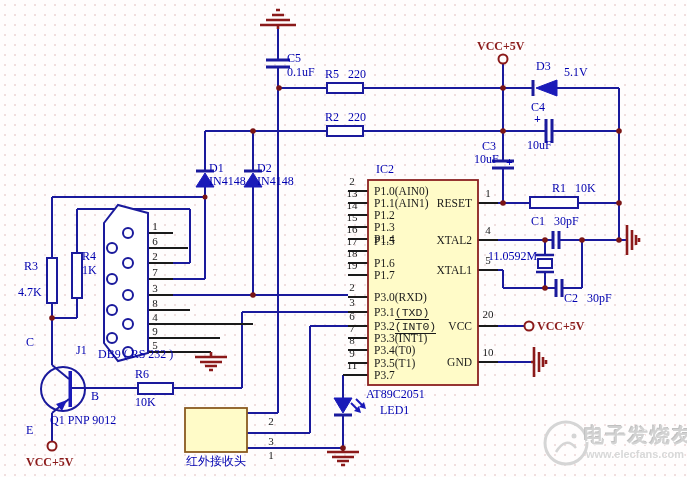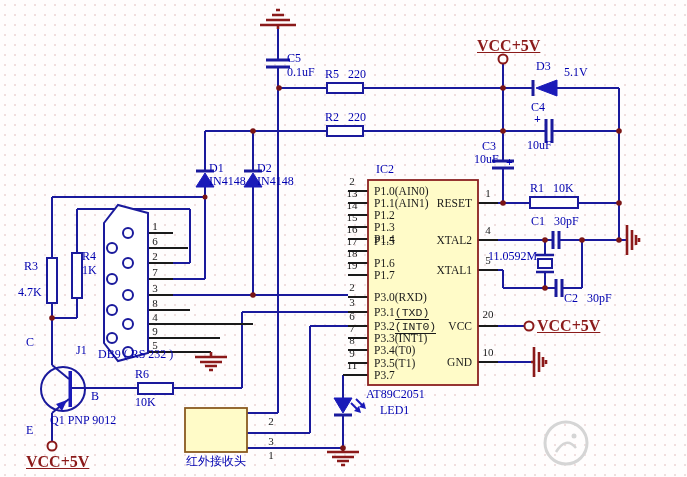--- a/index.html
+++ b/index.html
@@ -5,21 +5,21 @@
   html,body{margin:0;padding:0;background:#fff;}
   #canvas{
     position:relative;width:687px;height:477px;overflow:hidden;
     background:#fffdfd;
     background-image:radial-gradient(#f0dede 1px, transparent 1.2px);
     background-size:10px 10px;
     font-family:"Liberation Serif", serif;
   }
   svg{position:absolute;left:0;top:0;}
   .lbl{position:absolute;font:12px "Liberation Serif",serif;color:#0000b0;white-space:nowrap;line-height:12px;}
-  .pwr{color:#8b1a1a;font-weight:bold;font-size:16px;text-decoration:underline;}
+  .pwr{color:#8b1a1a;font-weight:bold;font-size:12px;}
   .num{font:11px "Liberation Serif",serif;color:#1a1a1a;text-align:center;}
   .pinname{font:11.5px "Liberation Serif",serif;color:#1a1a1a;}
   .gap{margin-left:9px;}
   .usuf{border-bottom:1px solid #1a1a1a;font-family:Liberation Mono, monospace;}
   .rname{text-align:right;width:72px;}
   .plus{color:#0000b0;font-weight:bold;font-size:12px;}
   .wm{position:absolute;left:548px;top:400px;width:139px;height:75px;}
   .wm-title{position:absolute;left:36px;top:22px;font-size:20px;font-weight:bold;letter-spacing:2px;
     color:#d2d2d2;text-shadow:1px 1px 0 #ffffff,-1px -1px 0 #c0c0c0;white-space:nowrap;
     font-family:"Liberation Sans",sans-serif;}
@@ -216,21 +216,21 @@
 <div class="lbl" style="left:325px;top:111px"><span>R2</span><span class="gap">220</span></div>
 <span class="lbl pwr" style="position:absolute;left:477px;top:40px">VCC+5V</span>
 <span class="lbl" style="left:536px;top:60px">D3</span>
 <span class="lbl" style="left:564px;top:66px">5.1V</span>
 <span class="lbl" style="left:531px;top:101px">C4</span>
 <span class="lbl plus" style="left:534px;top:113px">+</span>
 <span class="lbl" style="left:527px;top:139px">10uF</span>
 <span class="lbl" style="left:482px;top:140px">C3</span>
 <span class="lbl" style="left:474px;top:153px">10uF</span>
 <span class="lbl plus" style="left:506px;top:156px">+</span>
-<div class="lbl" style="left:530px;top:182px"><span>R1</span><span class="gap">10K</span></div>
+<div class="lbl" style="left:552px;top:182px"><span>R1</span><span class="gap">10K</span></div>
 <div class="lbl" style="left:531px;top:215px"><span>C1</span><span class="gap">30pF</span></div>
 <span class="lbl" style="left:488px;top:250px">11.0592M</span>
 <div class="lbl" style="left:564px;top:292px"><span>C2</span><span class="gap">30pF</span></div>
 
 <span class="lbl" style="left:209px;top:162px">D1</span>
 <span class="lbl" style="left:209px;top:175px">IN4148</span>
 <span class="lbl" style="left:257px;top:162px">D2</span>
 <span class="lbl" style="left:257px;top:175px">IN4148</span>
 
 <span class="lbl" style="left:24px;top:260px">R3</span>
@@ -306,14 +306,18 @@
 <span class="lbl num" style="left:478px;top:346px;width:20px">10</span>
 
 <span class="lbl pinname rname" style="left:400px;top:197px">RESET</span>
 <span class="lbl pinname rname" style="left:400px;top:234px">XTAL2</span>
 <span class="lbl pinname rname" style="left:400px;top:264px">XTAL1</span>
 <span class="lbl pinname rname" style="left:400px;top:320px">VCC</span>
 <span class="lbl pinname rname" style="left:400px;top:356px">GND</span>
 
 <span class="lbl pwr" style="position:absolute;left:537px;top:320px">VCC+5V</span>
 
-
+<div class="wm">
+  <span class="wm-title">电子发烧友</span>
+  <span class="wm-url">www.elecfans.com</span>
 </div>
 
+</div>
+
 </body></html>

